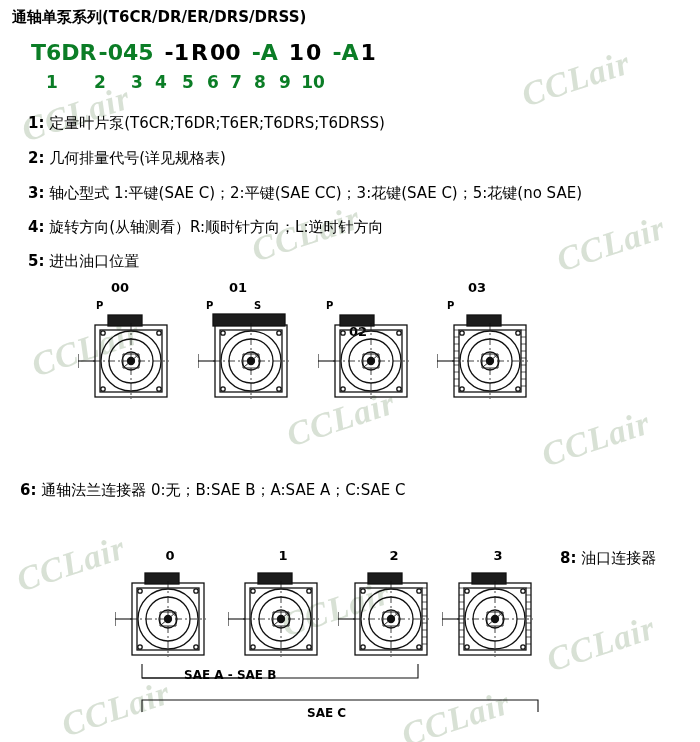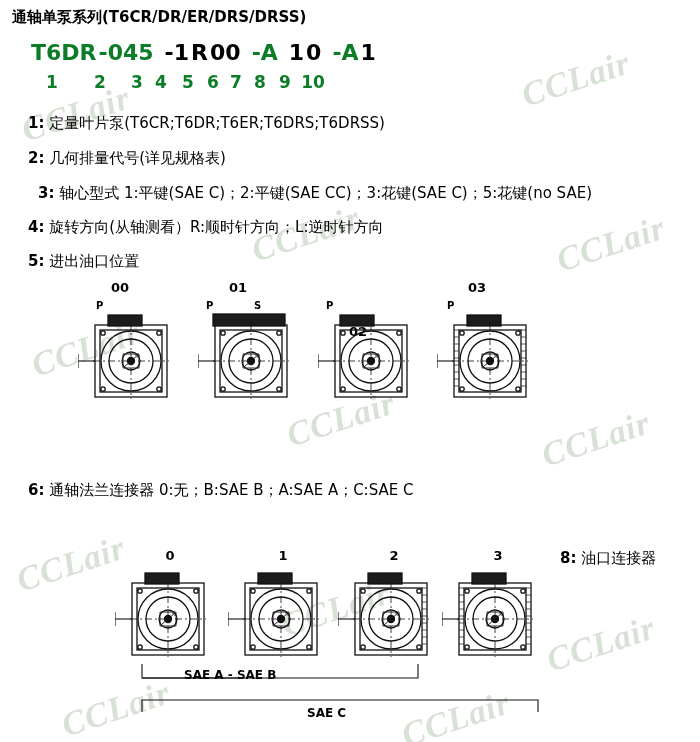--- a/index.html
+++ b/index.html
@@ -134,33 +134,33 @@
     </div>
 
   <div class="line" style="left:28px;top:114px;">
     <b>1:</b>
     <span>定量叶片泵(T6CR;T6DR;T6ER;T6DRS;T6DRSS)</span>
   </div>
   <div class="line" style="left:28px;top:149px;">
     <b>2:</b>
     <span>几何排量代号(详见规格表)</span>
   </div>
-  <div class="line" style="left:38px;top:184px;">
+  <div class="line" style="left:28px;top:184px;">
     <b>3:</b>
     <span>轴心型式 1:平键(SAE C)；2:平键(SAE CC)；3:花键(SAE C)；5:花键(no SAE)</span>
   </div>
   <div class="line" style="left:28px;top:218px;">
     <b>4:</b>
     <span>旋转方向(从轴测看）R:顺时针方向；L:逆时针方向</span>
   </div>
   <div class="line" style="left:28px;top:252px;">
     <b>5:</b>
     <span>进出油口位置</span>
   </div>
-  <div class="line" style="left:28px;top:481px;">
+  <div class="line" style="left:20px;top:481px;">
     <b>6:</b>
     <span>通轴法兰连接器 0:无；B:SAE B；A:SAE A；C:SAE C</span>
   </div>
   <div class="line" style="left:560px;top:549px;">
     <b>8:</b>
     <span>油口连接器</span>
   </div>
 
   <div class="fig-label" style="left:80px;top:280px;width:80px;">00</div>
   <div class="fig-label" style="left:198px;top:280px;width:80px;">01</div>

